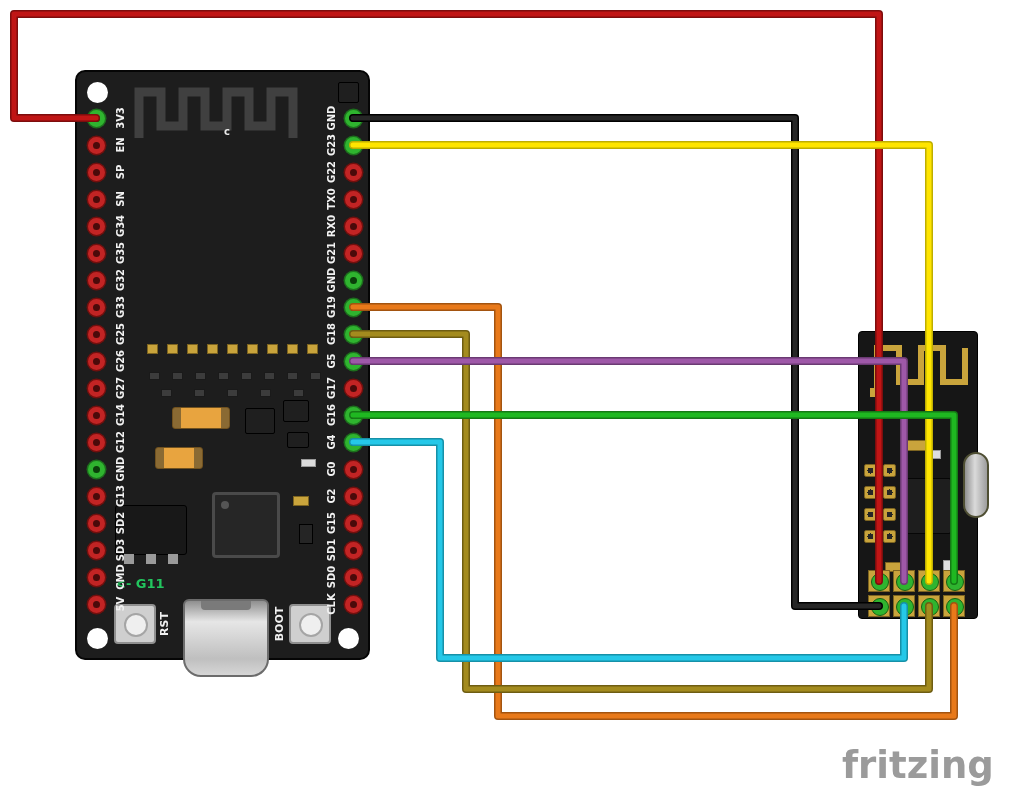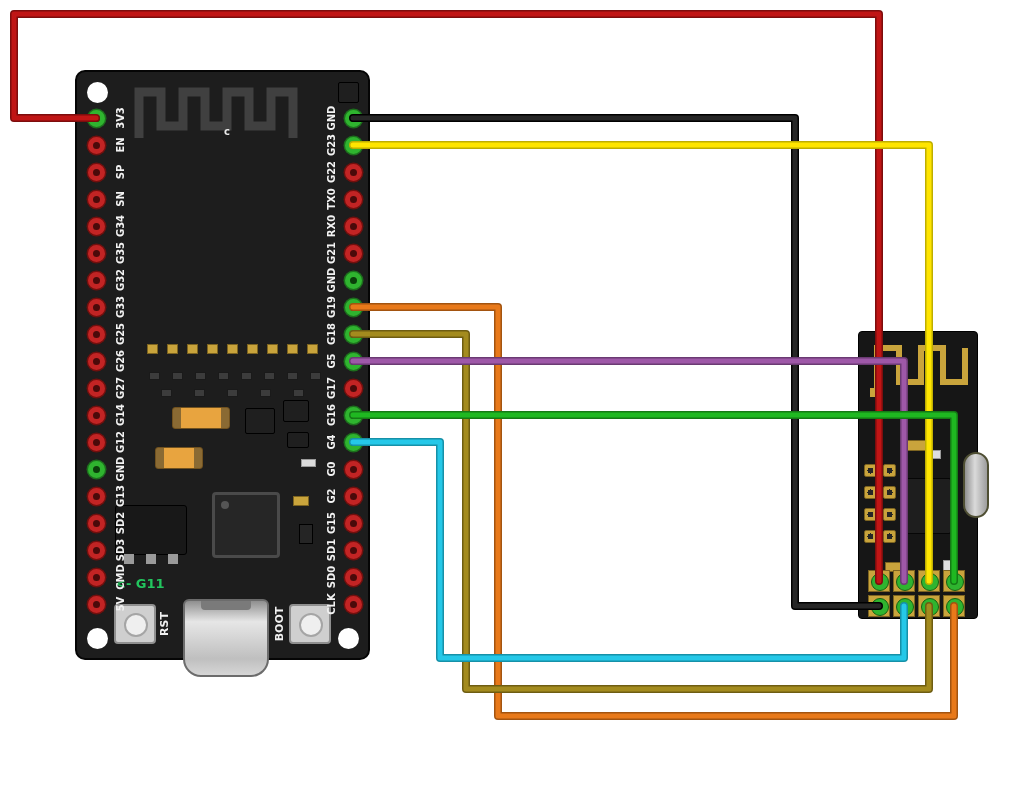--- a/index.html
+++ b/index.html
@@ -289,13 +289,14 @@
       <polyline points="353,334 466,334 466,689 929,689 929,606" fill="none" stroke="#6e5d12" stroke-width="8" stroke-linecap="round" stroke-linejoin="round"></polyline>
       <polyline points="353,334 466,334 466,689 929,689 929,606" fill="none" stroke="#a38b1e" stroke-width="5" stroke-linecap="round" stroke-linejoin="round"></polyline>
       <polyline points="353,361 904,361 904,581" fill="none" stroke="#6b3a73" stroke-width="8" stroke-linecap="round" stroke-linejoin="round"></polyline>
       <polyline points="353,361 904,361 904,581" fill="none" stroke="#9e58a8" stroke-width="5" stroke-linecap="round" stroke-linejoin="round"></polyline>
       <polyline points="353,415 954,415 954,581" fill="none" stroke="#157a15" stroke-width="8" stroke-linecap="round" stroke-linejoin="round"></polyline>
       <polyline points="353,415 954,415 954,581" fill="none" stroke="#1fb821" stroke-width="5" stroke-linecap="round" stroke-linejoin="round"></polyline>
       <polyline points="353,442 440,442 440,658 904,658 904,606" fill="none" stroke="#1691a8" stroke-width="8" stroke-linecap="round" stroke-linejoin="round"></polyline>
       <polyline points="353,442 440,442 440,658 904,658 904,606" fill="none" stroke="#25c8e8" stroke-width="5" stroke-linecap="round" stroke-linejoin="round"></polyline>
     </svg>
 
+  <div id="watermark">fritzing</div>
 </div>
 
 </body></html>

